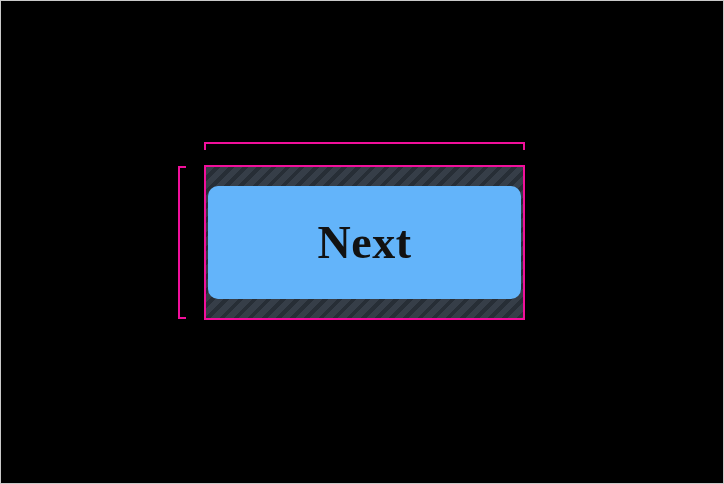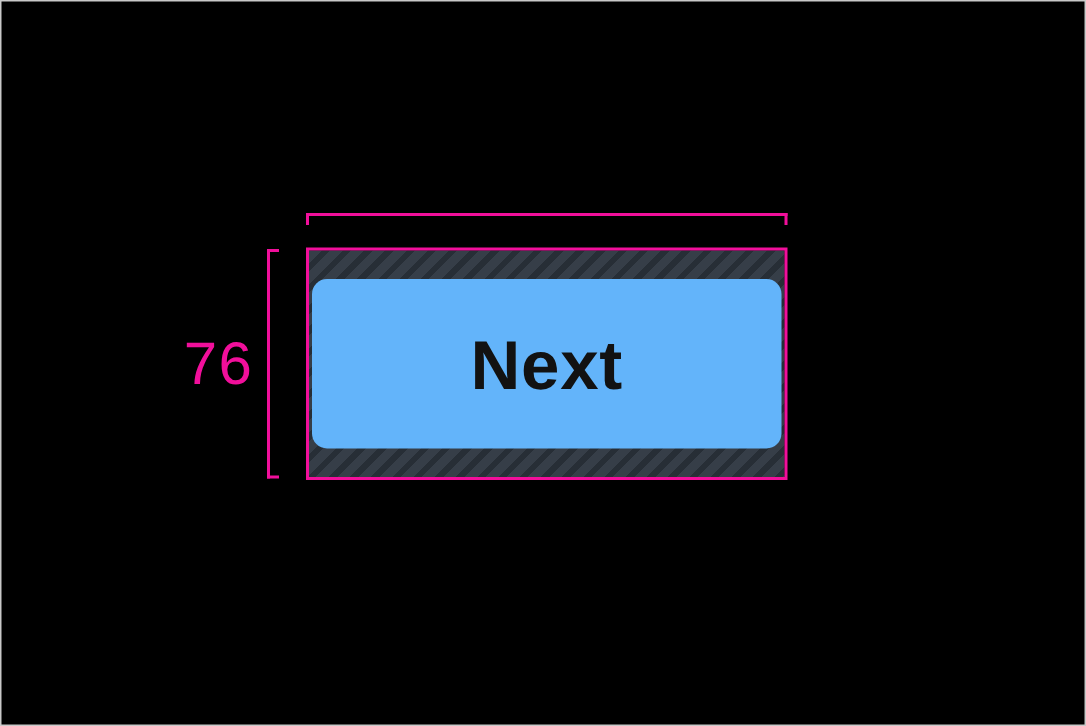--- a/index.html
+++ b/index.html
@@ -84,40 +84,39 @@
   .next-btn {
     position: absolute;
     left: 2px;
     right: 2px;
     top: 19px;
     bottom: 19px;
     background: var(--button-fill);
     color: var(--button-text);
     border: none;
     border-radius: 10px;
-    font-family: Liberation Sans, sans-serif;
+    font-family: Liberation Serif, serif;
     font-size: 46px;
     font-weight: bold;
     letter-spacing: 0.5px;
     display: flex;
     align-items: center;
     justify-content: center;
     cursor: pointer;
     padding: 0;
   }
 </style>
 </head>
 <body>
 
 <div class="canvas">
 
 
   <div class="width-line"></div>
 
-  <div class="dim-label height-label">76</div>
 
   <div class="height-line"></div>
 
   <div class="bounds">
     <button class="next-btn">Next</button>
   </div>
 
 </div>
 
 </body></html>

